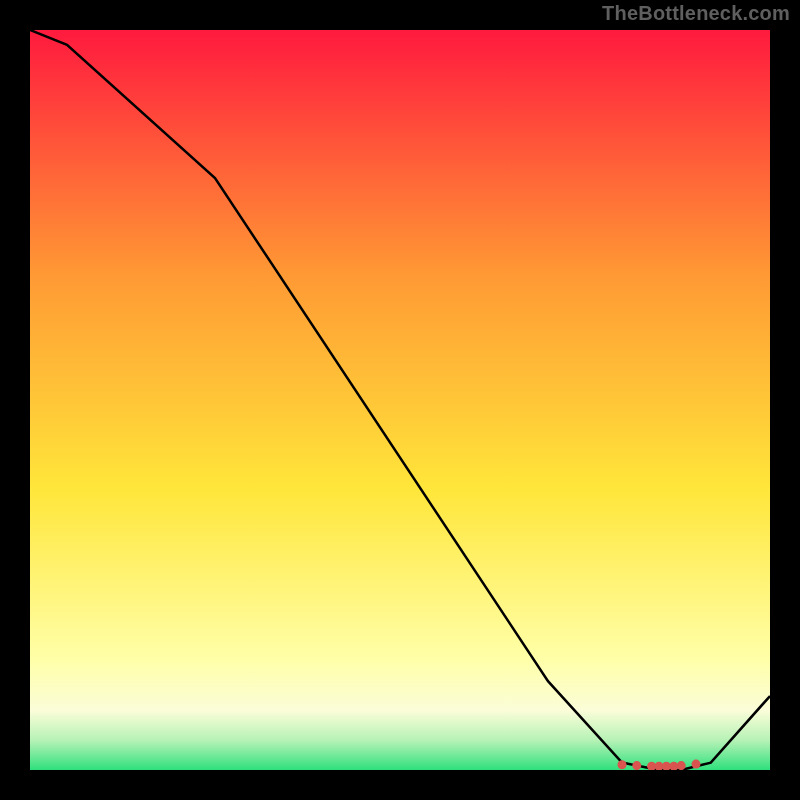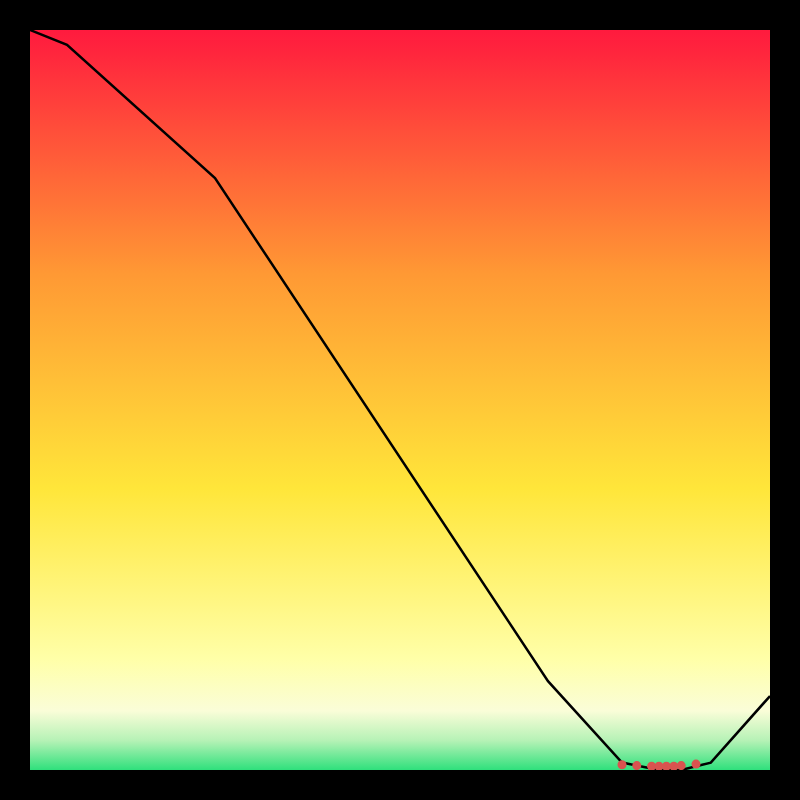--- a/index.html
+++ b/index.html
@@ -35,20 +35,21 @@
   }
   svg {
     display: block;
   }
 </style>
 </head>
 <body>
 
 <div class="frame">
 
+  <div class="watermark">TheBottleneck.com</div>
 
   <div class="plot-area">
     <svg id="chart-svg" width="740" height="740" viewBox="0 0 740 740">
       <defs>
         <linearGradient id="bg-grad" x1="0" y1="0" x2="0" y2="1">
             <stop offset="0.0%" stop-color="#ff1a3e"></stop>
             <stop offset="33.0%" stop-color="#ff9934"></stop>
             <stop offset="62.0%" stop-color="#ffe63a"></stop>
             <stop offset="85.0%" stop-color="#ffffa8"></stop>
             <stop offset="92.0%" stop-color="#fafdd8"></stop>

